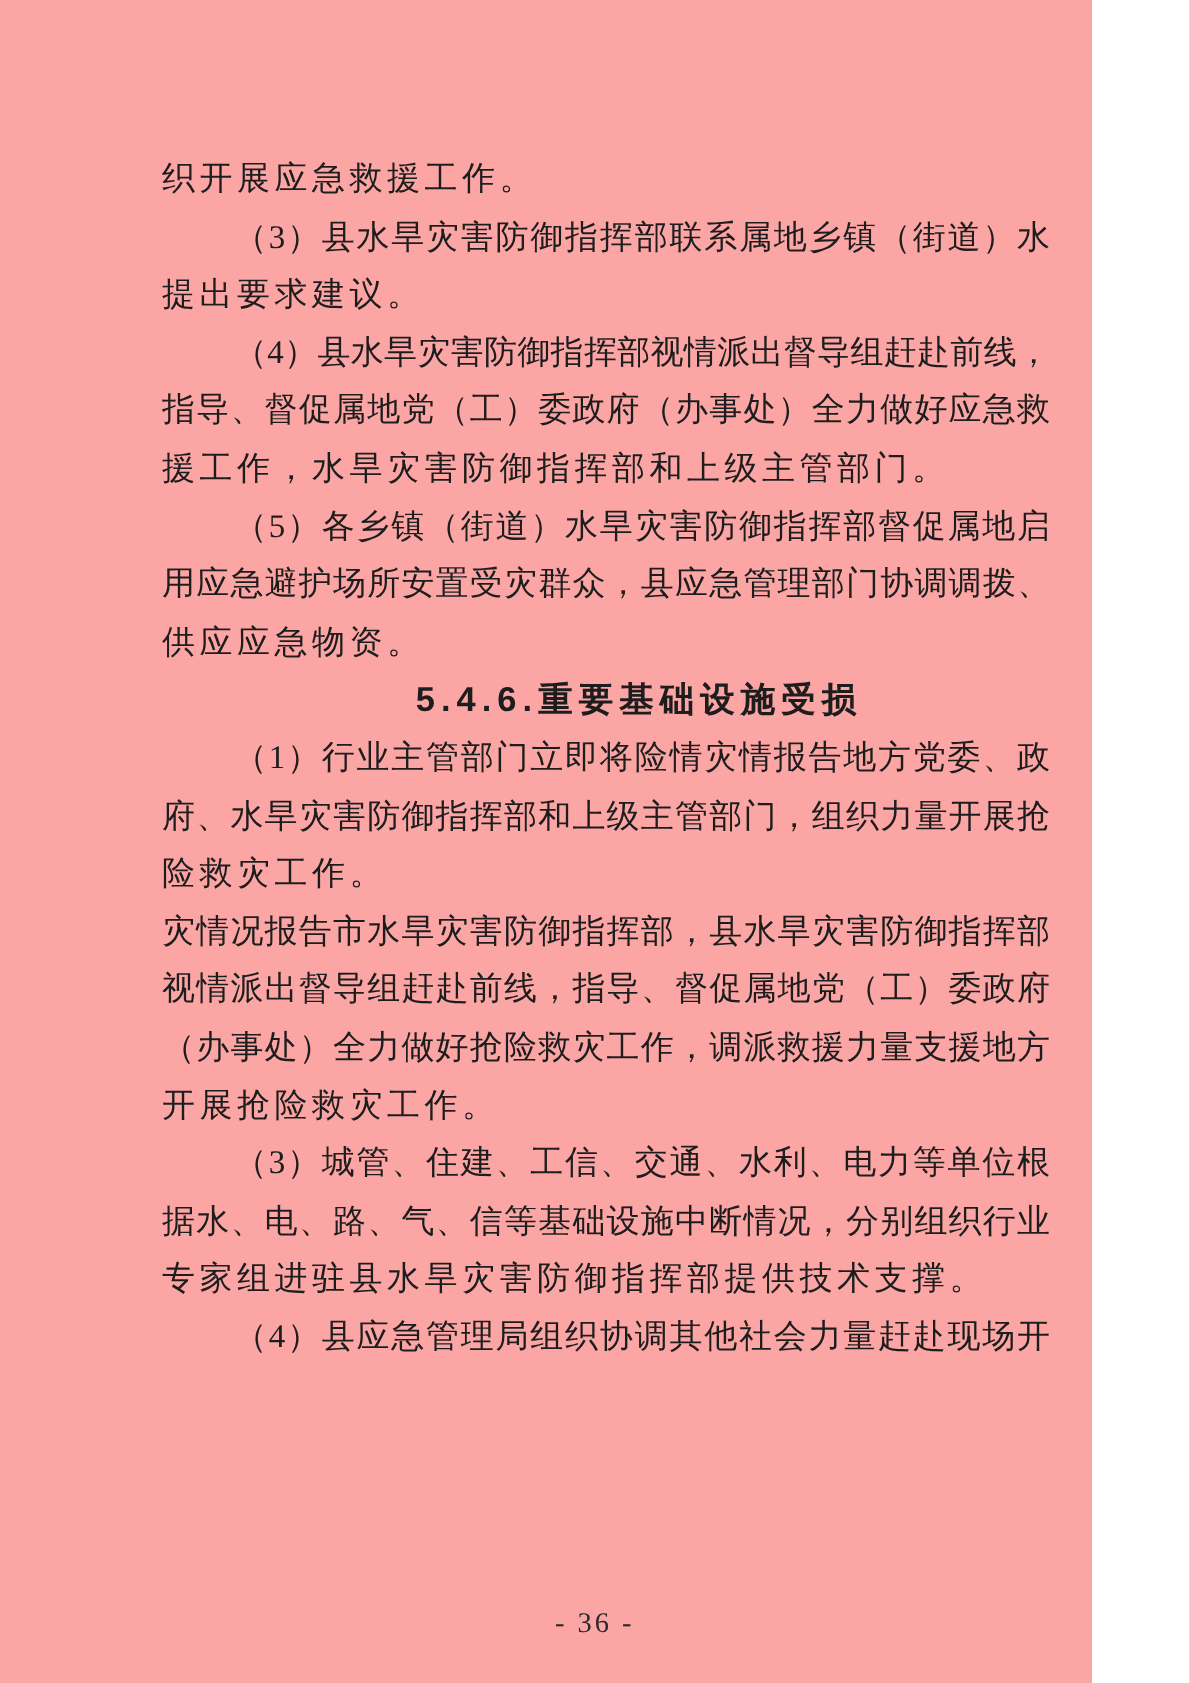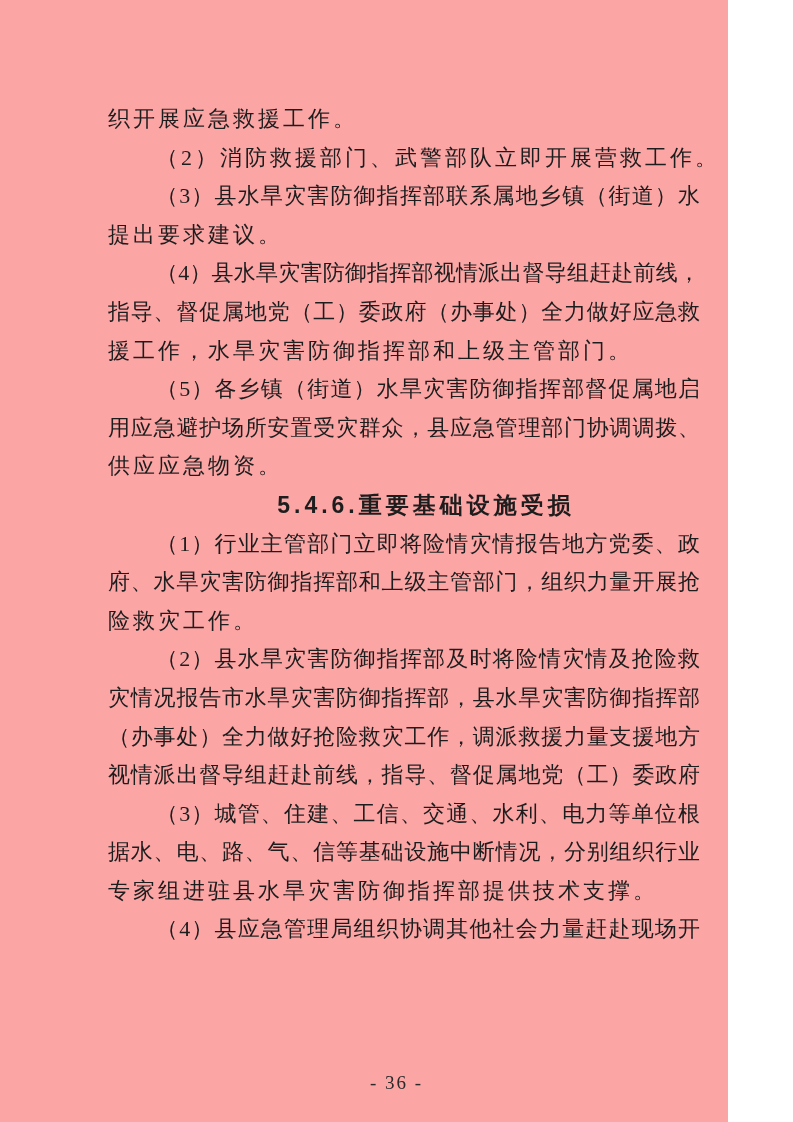--- a/index.html
+++ b/index.html
@@ -57,36 +57,35 @@
     color: #2a2a2a;
     font-family: "Liberation Serif", "DejaVu Serif", serif;
   }
 </style>
 </head>
 <body>
 
 <div class="page">
   <div class="content">
       <div class="line">织开展应急救援工作。</div>
-      <div class="line indent">（2）消防救援部门、武警部队立即开展营救工作。</div>
       <div class="line indent justify">（3）县水旱灾害防御指挥部联系属地乡镇（街道）水</div>
       <div class="line">提出要求建议。</div>
       <div class="line indent justify">（4）县水旱灾害防御指挥部视情派出督导组赶赴前线，</div>
       <div class="line justify">指导、督促属地党（工）委政府（办事处）全力做好应急救</div>
       <div class="line">援工作，水旱灾害防御指挥部和上级主管部门。</div>
       <div class="line indent justify">（5）各乡镇（街道）水旱灾害防御指挥部督促属地启</div>
       <div class="line justify">用应急避护场所安置受灾群众，县应急管理部门协调调拨、</div>
       <div class="line">供应应急物资。</div>
       <div class="line indent heading">5.4.6.重要基础设施受损</div>
       <div class="line indent justify">（1）行业主管部门立即将险情灾情报告地方党委、政</div>
       <div class="line justify">府、水旱灾害防御指挥部和上级主管部门，组织力量开展抢</div>
       <div class="line">险救灾工作。</div>
-      <div class="line indent justify">（2）县水旱灾害防御指挥部及时将险情灾情及抢险救</div>
       <div class="line justify">灾情况报告市水旱灾害防御指挥部，县水旱灾害防御指挥部</div>
+      <div class="line justify">视情派出督导组赶赴前线，指导、督促属地党（工）委政府</div>
       <div class="line justify">（办事处）全力做好抢险救灾工作，调派救援力量支援地方</div>
-      <div class="line justify">视情派出督导组赶赴前线，指导、督促属地党（工）委政府</div>
+      <div class="line">开展抢险救灾工作。</div>
       <div class="line indent justify">（3）城管、住建、工信、交通、水利、电力等单位根</div>
       <div class="line justify">据水、电、路、气、信等基础设施中断情况，分别组织行业</div>
       <div class="line">专家组进驻县水旱灾害防御指挥部提供技术支撑。</div>
       <div class="line indent justify">（4）县应急管理局组织协调其他社会力量赶赴现场开</div>
     </div>
   <div class="footer">- 36 -</div>
 </div>
 
 </body></html>

